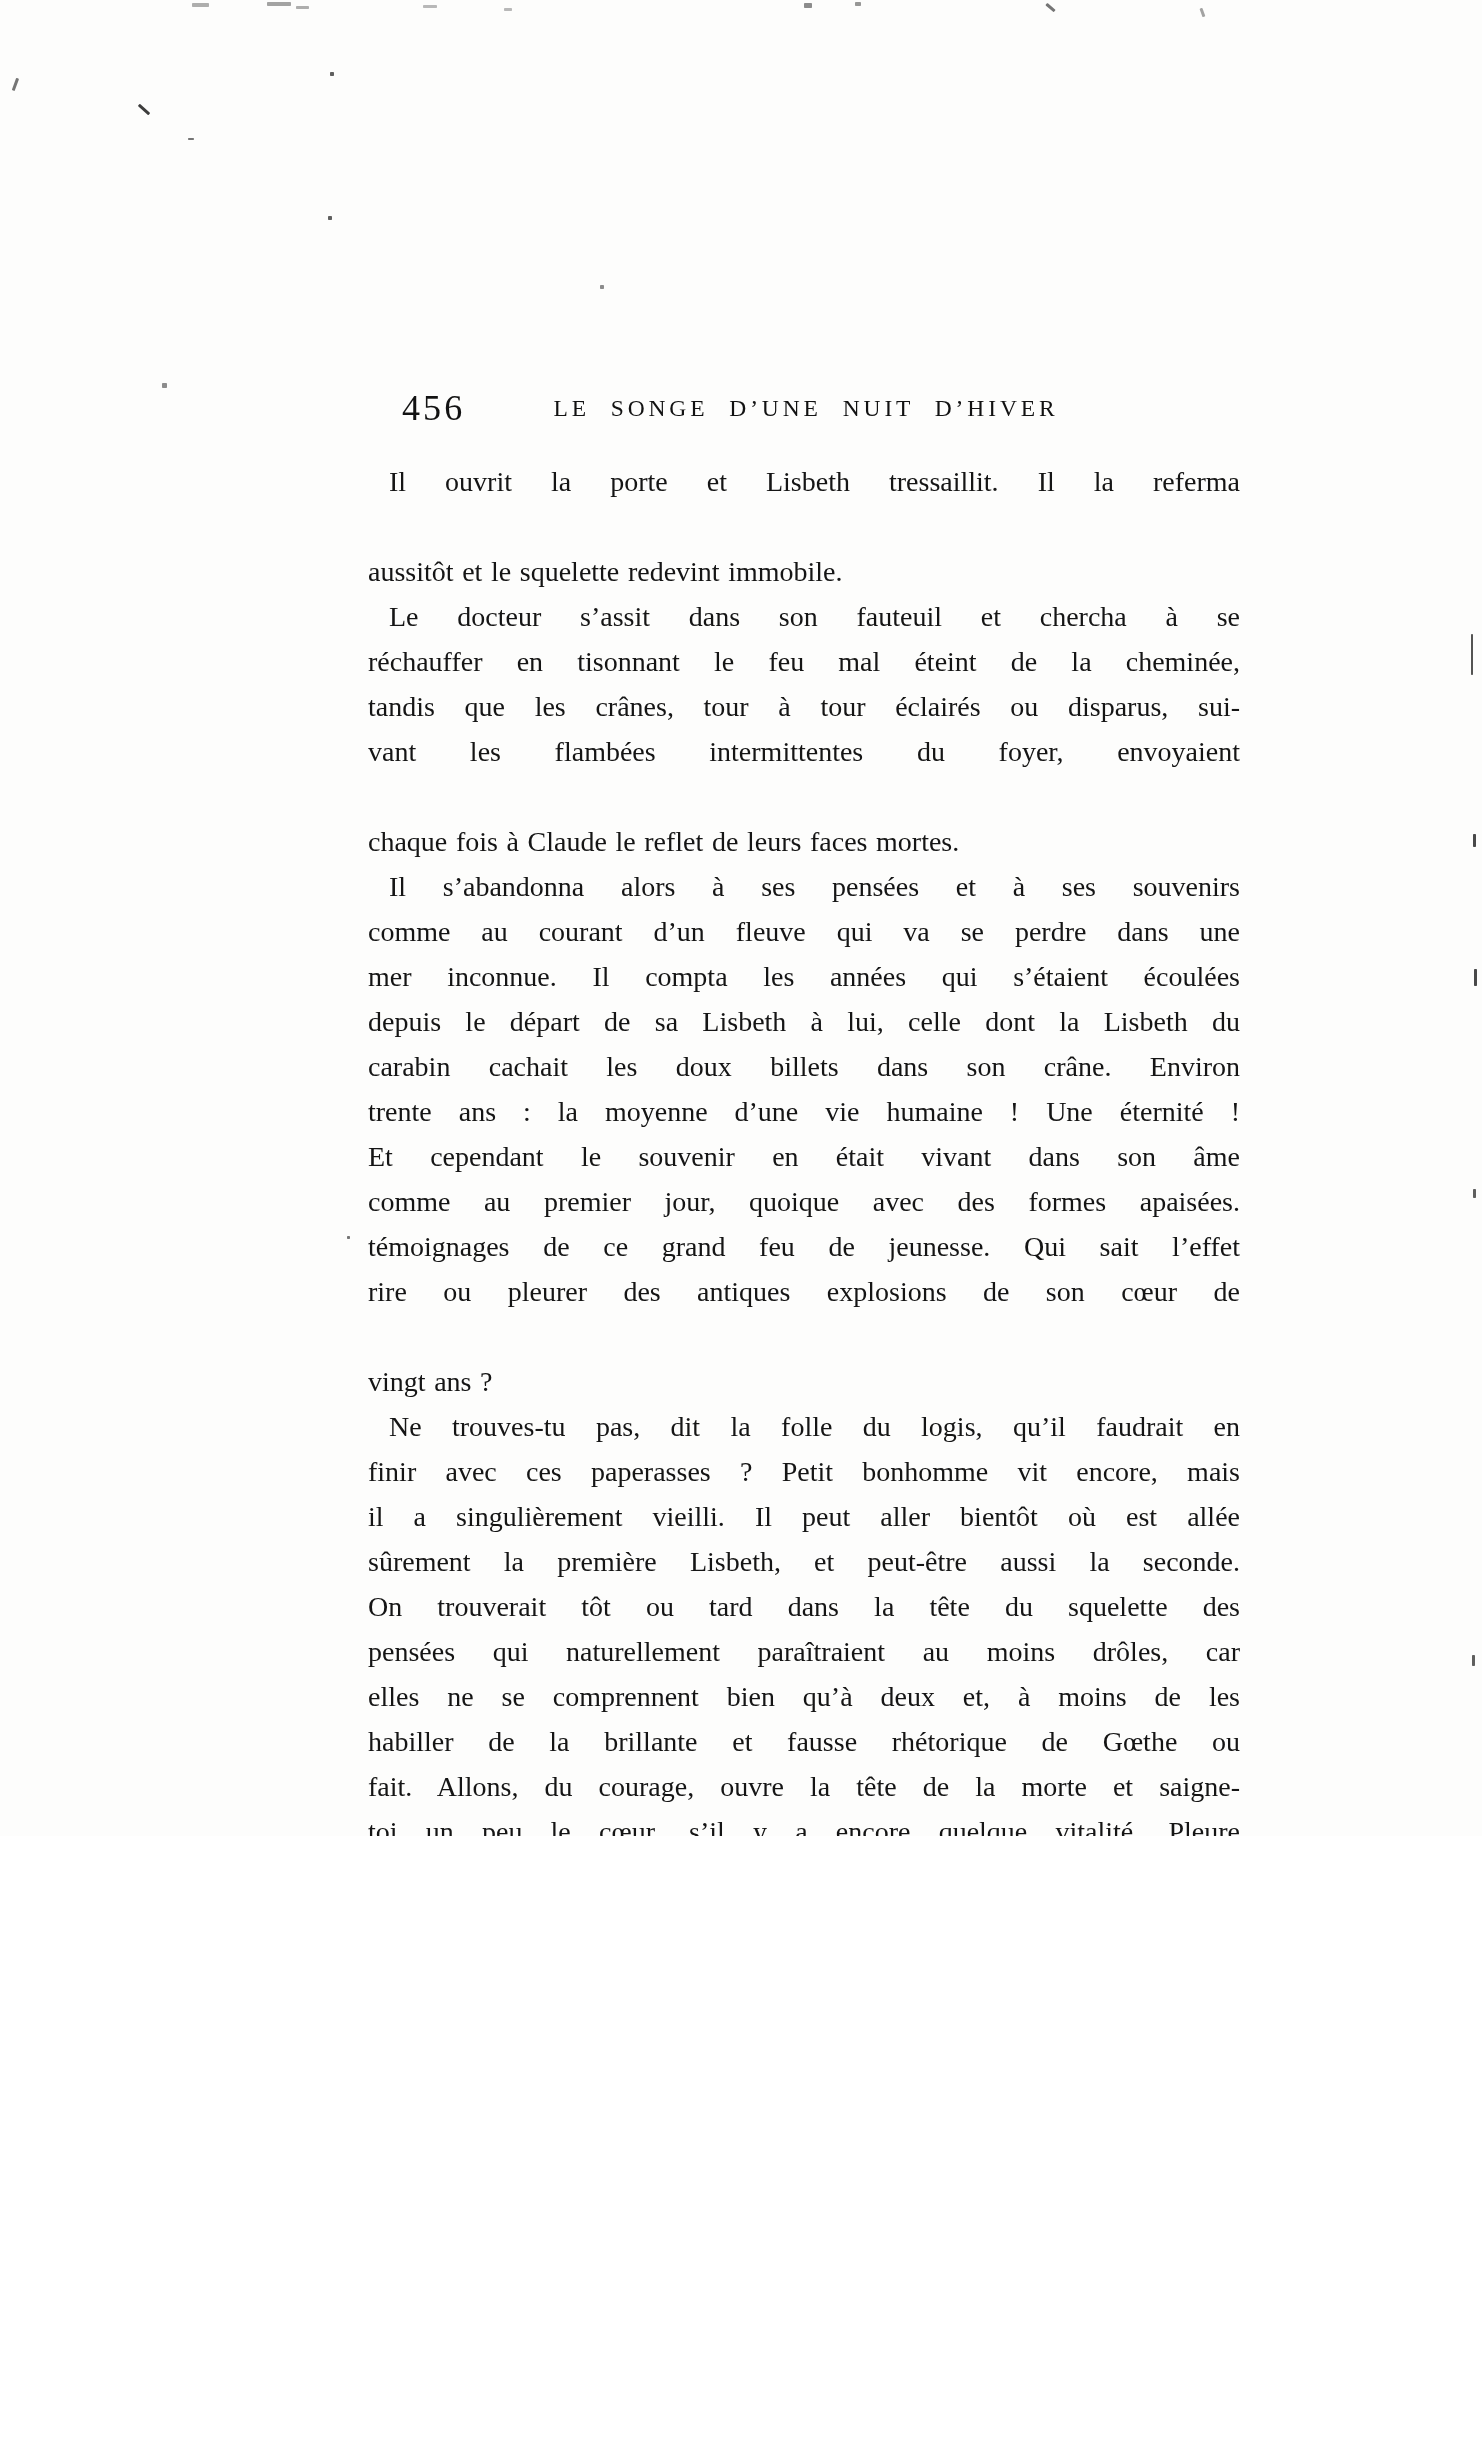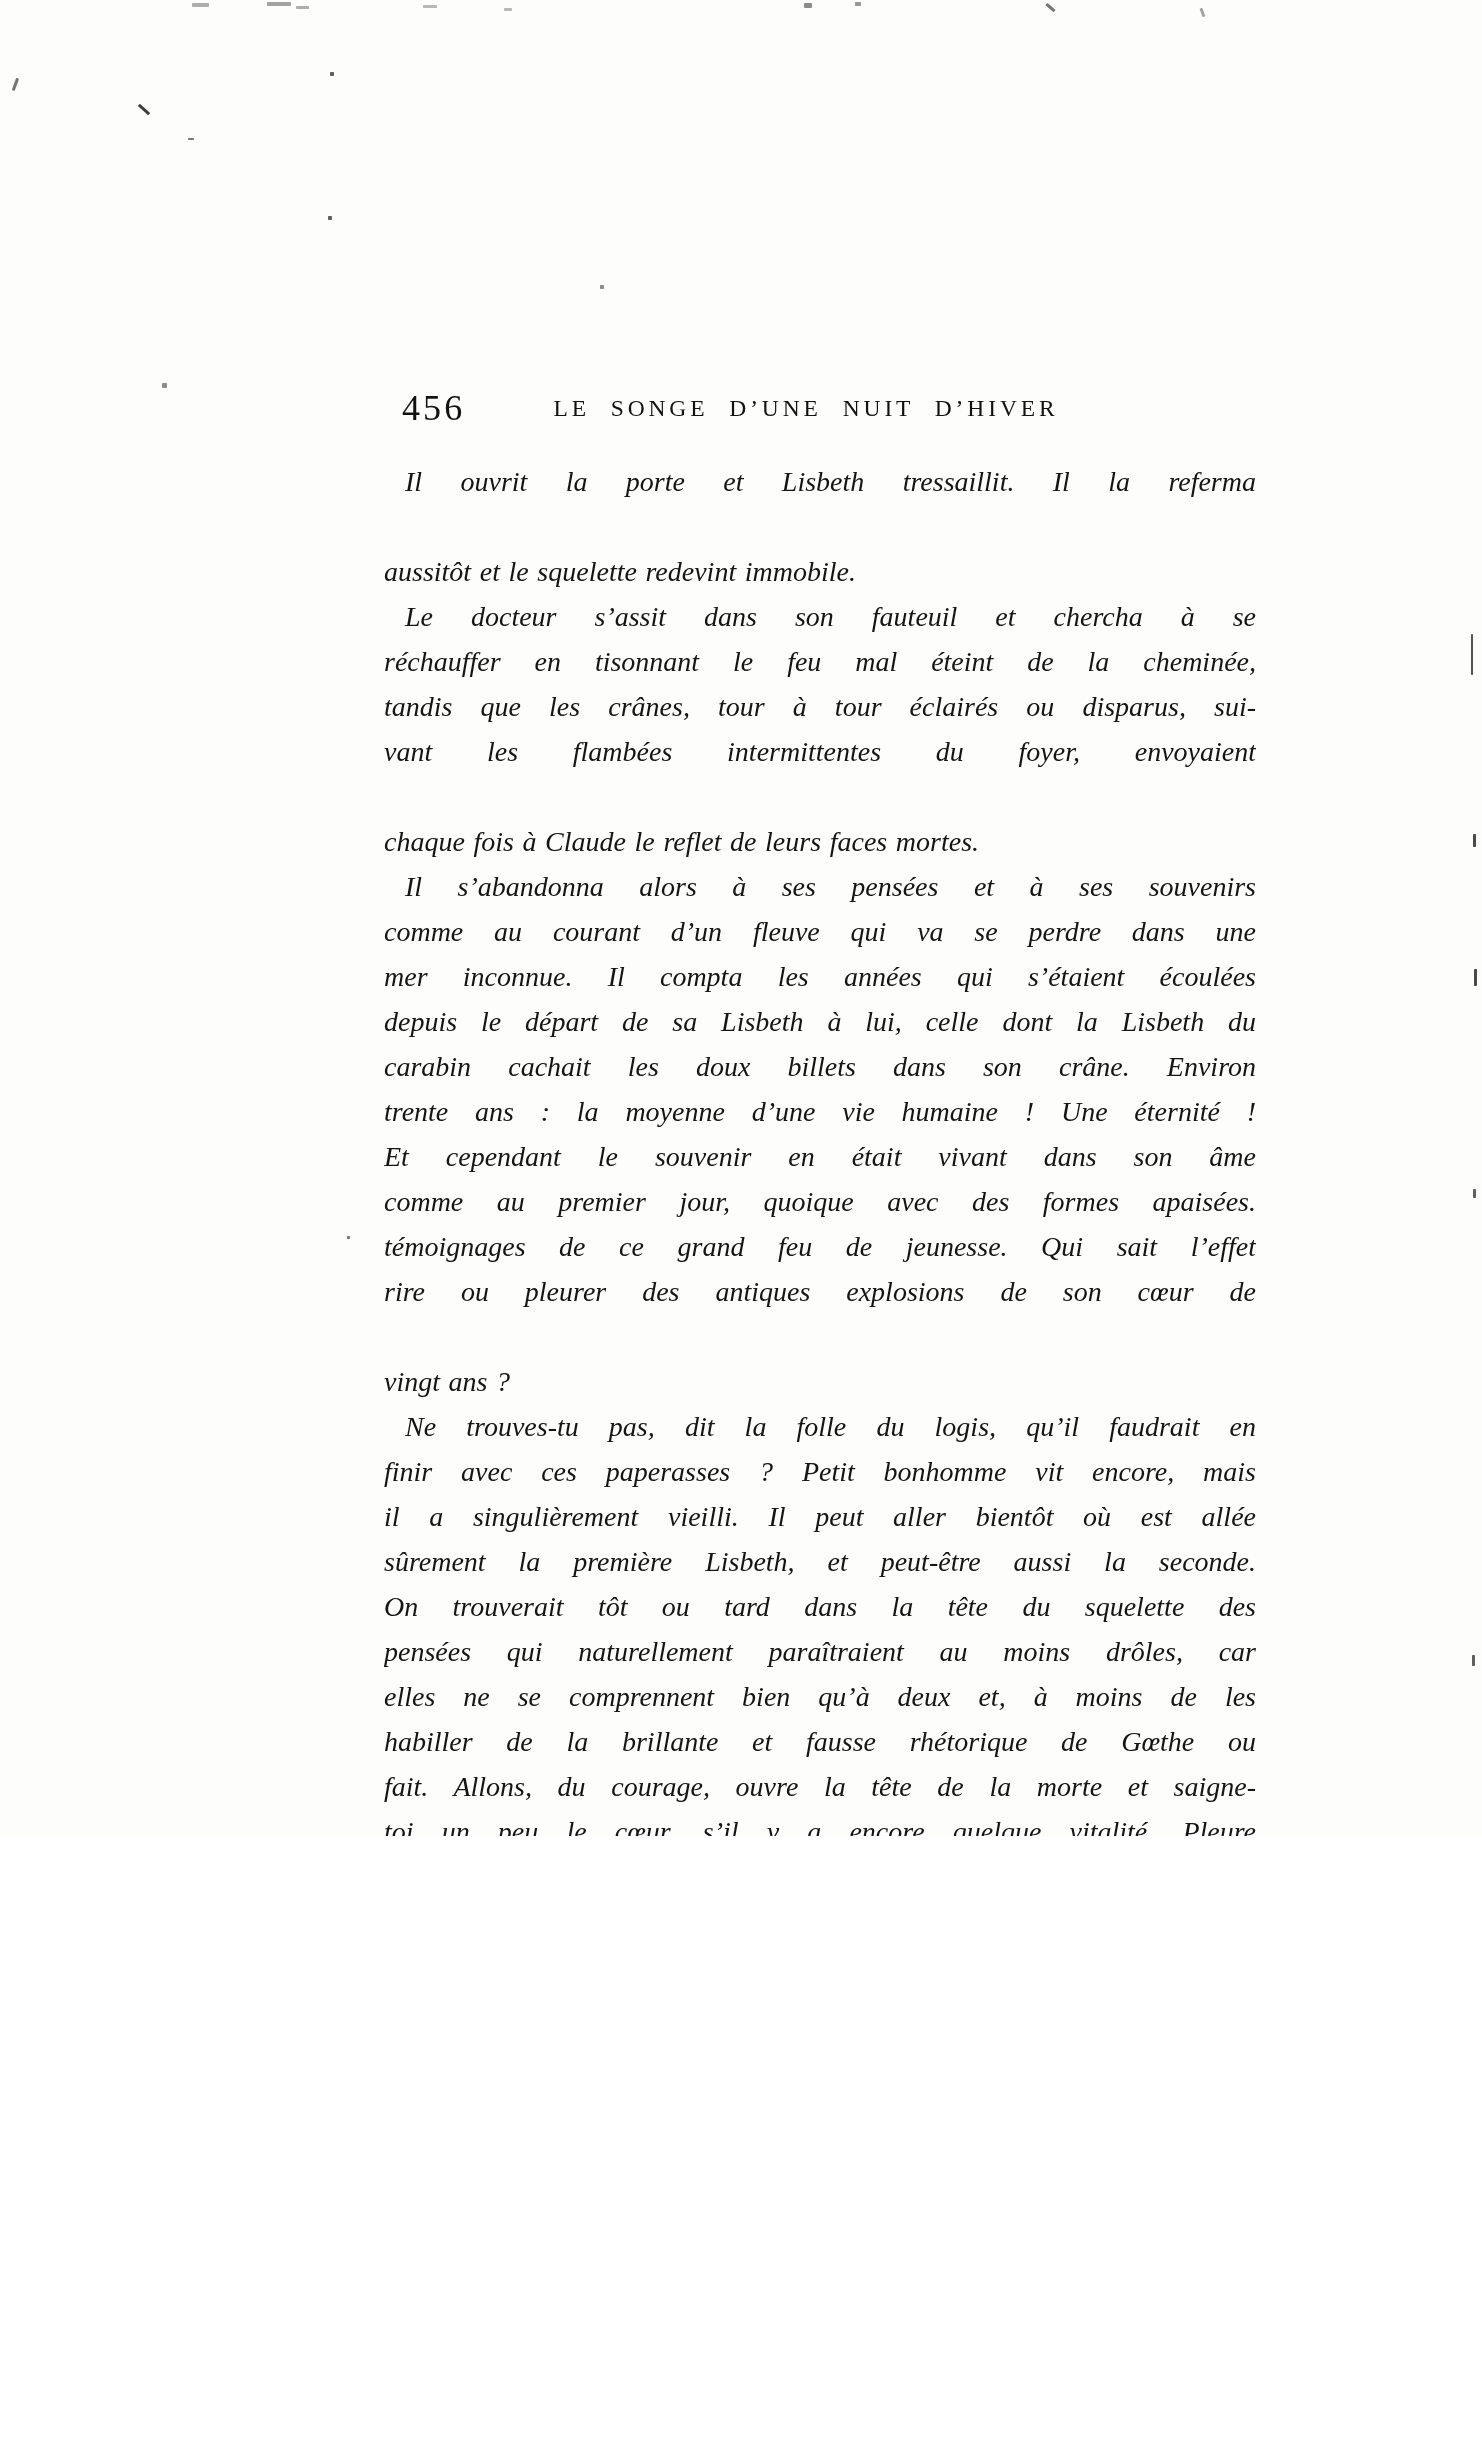--- a/index.html
+++ b/index.html
@@ -28,23 +28,22 @@
     width:872px;
     text-align:center;
     font-size:23.5px;
     letter-spacing:3.9px;
     word-spacing:11px;
     color:#121212;
     white-space:nowrap;
   }
   .text-block{
     position:absolute;
-    left:384px;top:459px;
+    left:368px;top:459px;
     width:872px;
-    font-style:italic;
   }
   .line{
     height:45px;
     line-height:45px;
     font-size:28px;
     text-align:justify;
     text-align-last:justify;
     overflow:hidden;
     color:#151515;
     word-spacing:1.6px;

